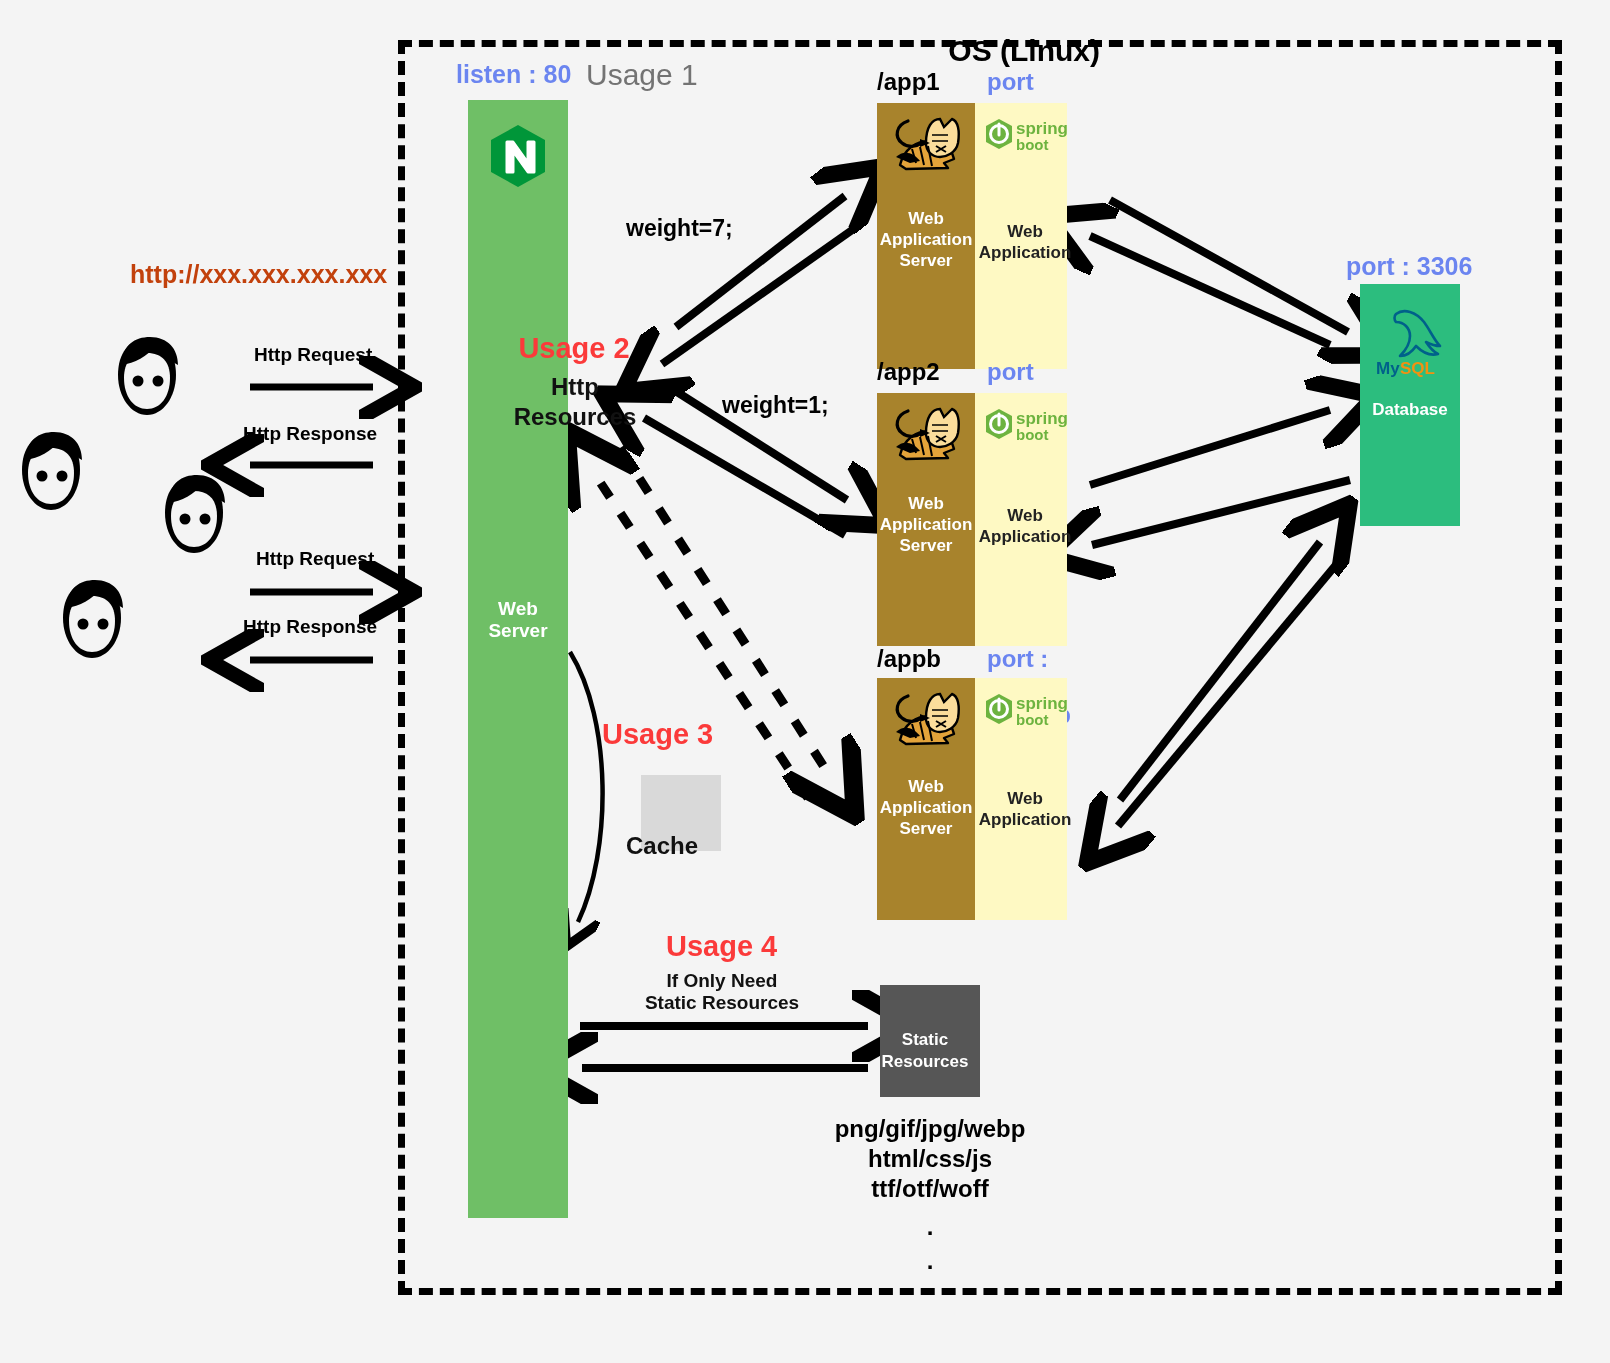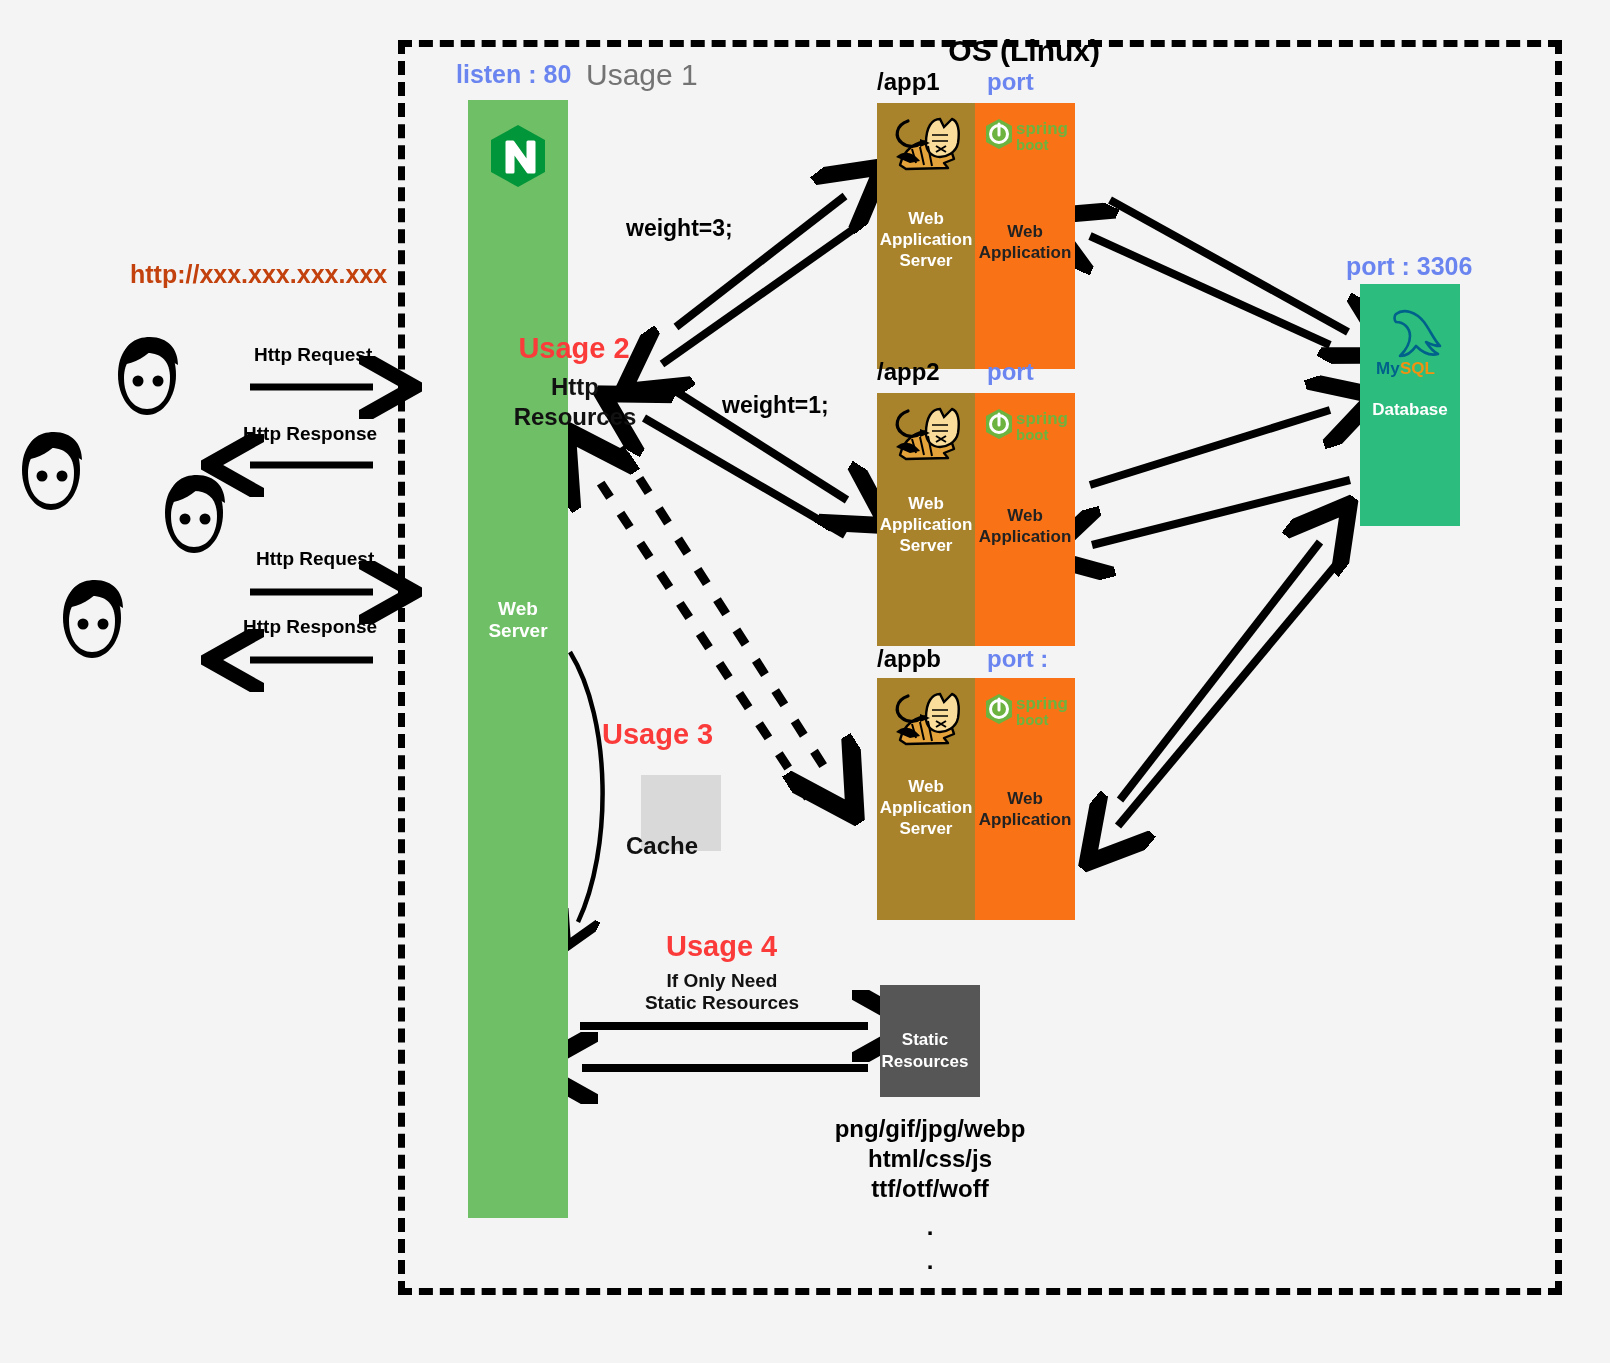--- a/index.html
+++ b/index.html
@@ -31,21 +31,21 @@
   .weight{font-size:23px;font-weight:bold;color:#000;}
   #w3{left:626px;top:215px;}
   #w1{left:722px;top:392px;}
 
   
   .app-wrap{position:absolute;}
   .app-tag{position:absolute;font-size:24px;font-weight:bold;color:#000;}
   .app-port{position:absolute;font-size:24px;font-weight:bold;color:#6b85f0;}
   .app-box{position:absolute;display:flex;}
   .tomcat{width:98px;background:#a8832c;position:relative;}
-  .spring{width:100px;background:#f97316;position:relative;}
+  .spring{width:92px;background:#fef9c3;position:relative;}
   .tomcat-label{position:absolute;left:0;width:98px;text-align:center;
       font-size:17px;font-weight:bold;color:#fff;line-height:21px;}
   .spring-label{position:absolute;left:0;width:100px;text-align:center;
       font-size:17px;font-weight:bold;color:#222;line-height:21px;}
   .tomcat-logo{position:absolute;left:9px;top:10px;width:80px;height:62px;}
   .spring-logo{position:absolute;left:8px;top:14px;width:86px;height:46px;}
 
   
   #db-port{left:1346px;top:252px;font-size:25px;font-weight:bold;color:#6b85f0;}
   #db-box{left:1360px;top:284px;width:100px;height:242px;background:#2cbd7e;}
@@ -187,21 +187,21 @@
   <div>Web</div>
   <div>Server</div>
 </div>
 
 <div class="abs" id="usage2">Usage 2</div>
 <div class="abs" id="usage2sub">
   <div>Http</div>
   <div>Resources</div>
 </div>
 
-<div class="abs weight" id="w3">weight=3;</div>
+<div class="abs weight" id="w3">weight=7;</div>
 <div class="abs weight" id="w1">weight=1;</div>
 
 <div class="app-wrap" style="left:877px;top:68px;">
   <div class="app-tag" style="left:0;top:0;">/app1</div>
   <div class="app-port" style="left:110px;top:0;">port : 8080</div>
   <div class="app-box" style="left:0;top:35px;height:266px;">
     <div class="tomcat">
       <svg class="tomcat-logo" viewBox="0 0 80 62">
         <path d="M14,52 C18,36 30,28 44,28 L66,40 L68,46 L58,50 L62,55 L20,56 Z" fill="#e3a33a" stroke="#000" stroke-width="2.4" stroke-linejoin="round"></path>
         <path d="M40,30 C40,14 46,6 54,6 L58,14 L66,6 C72,8 74,18 72,30 C70,40 60,44 54,44 C46,44 40,38 40,30 Z" fill="#fbdd9b" stroke="#000" stroke-width="2.4"></path>

